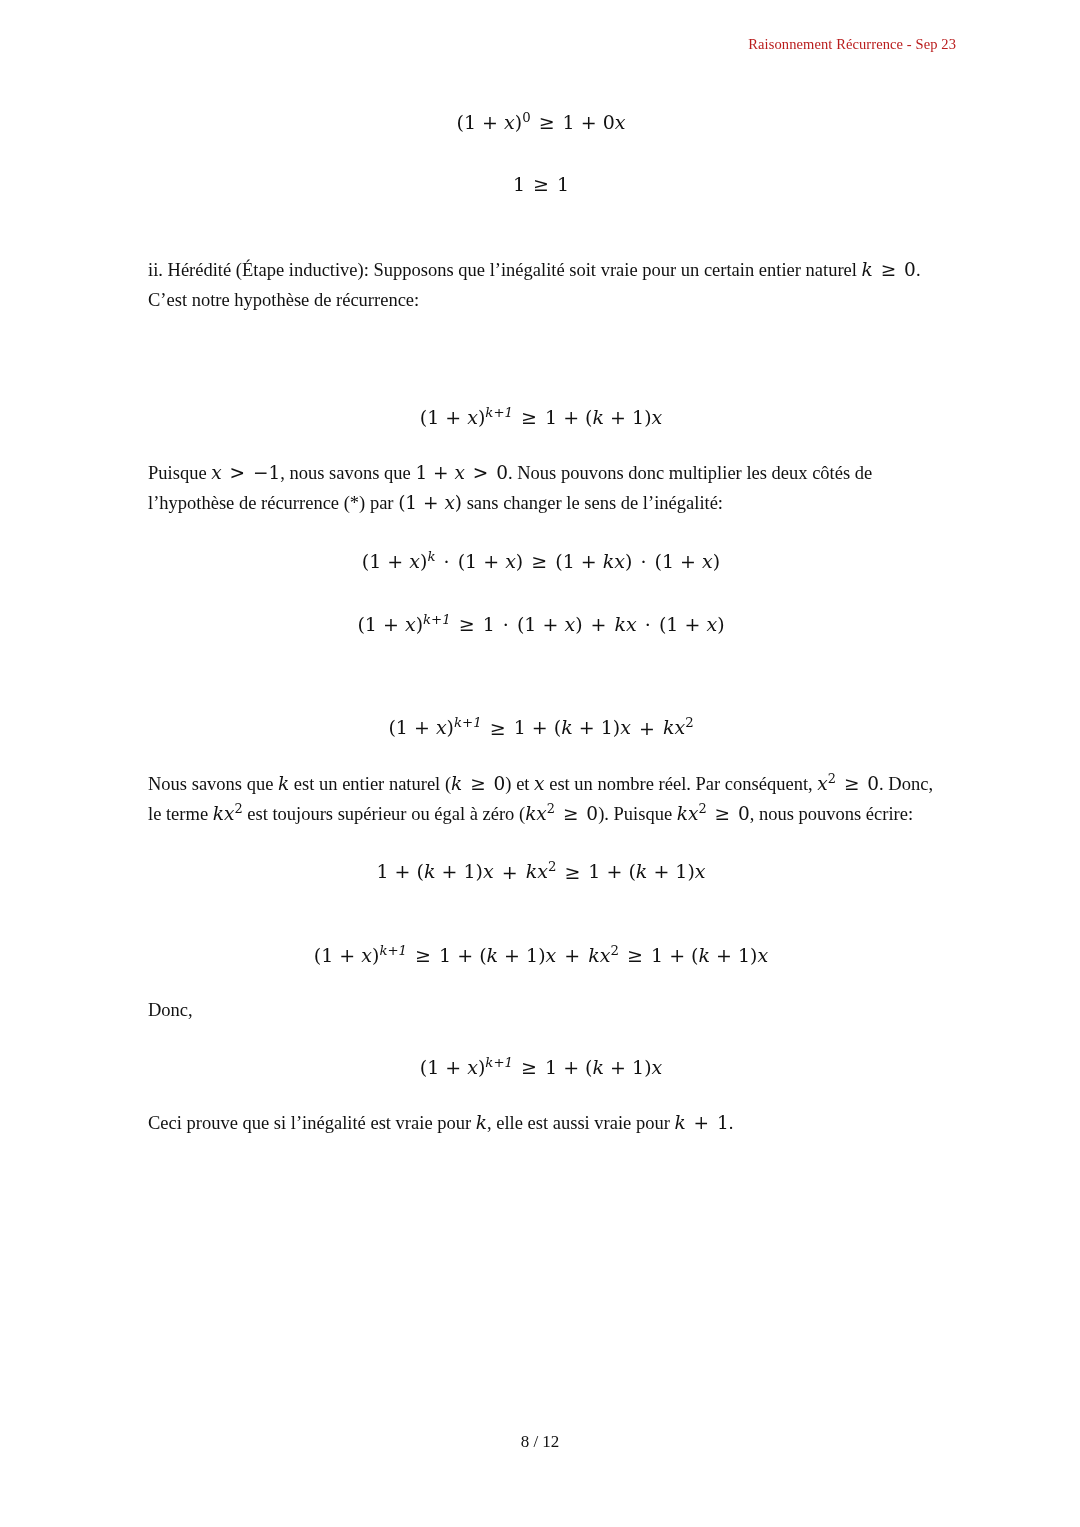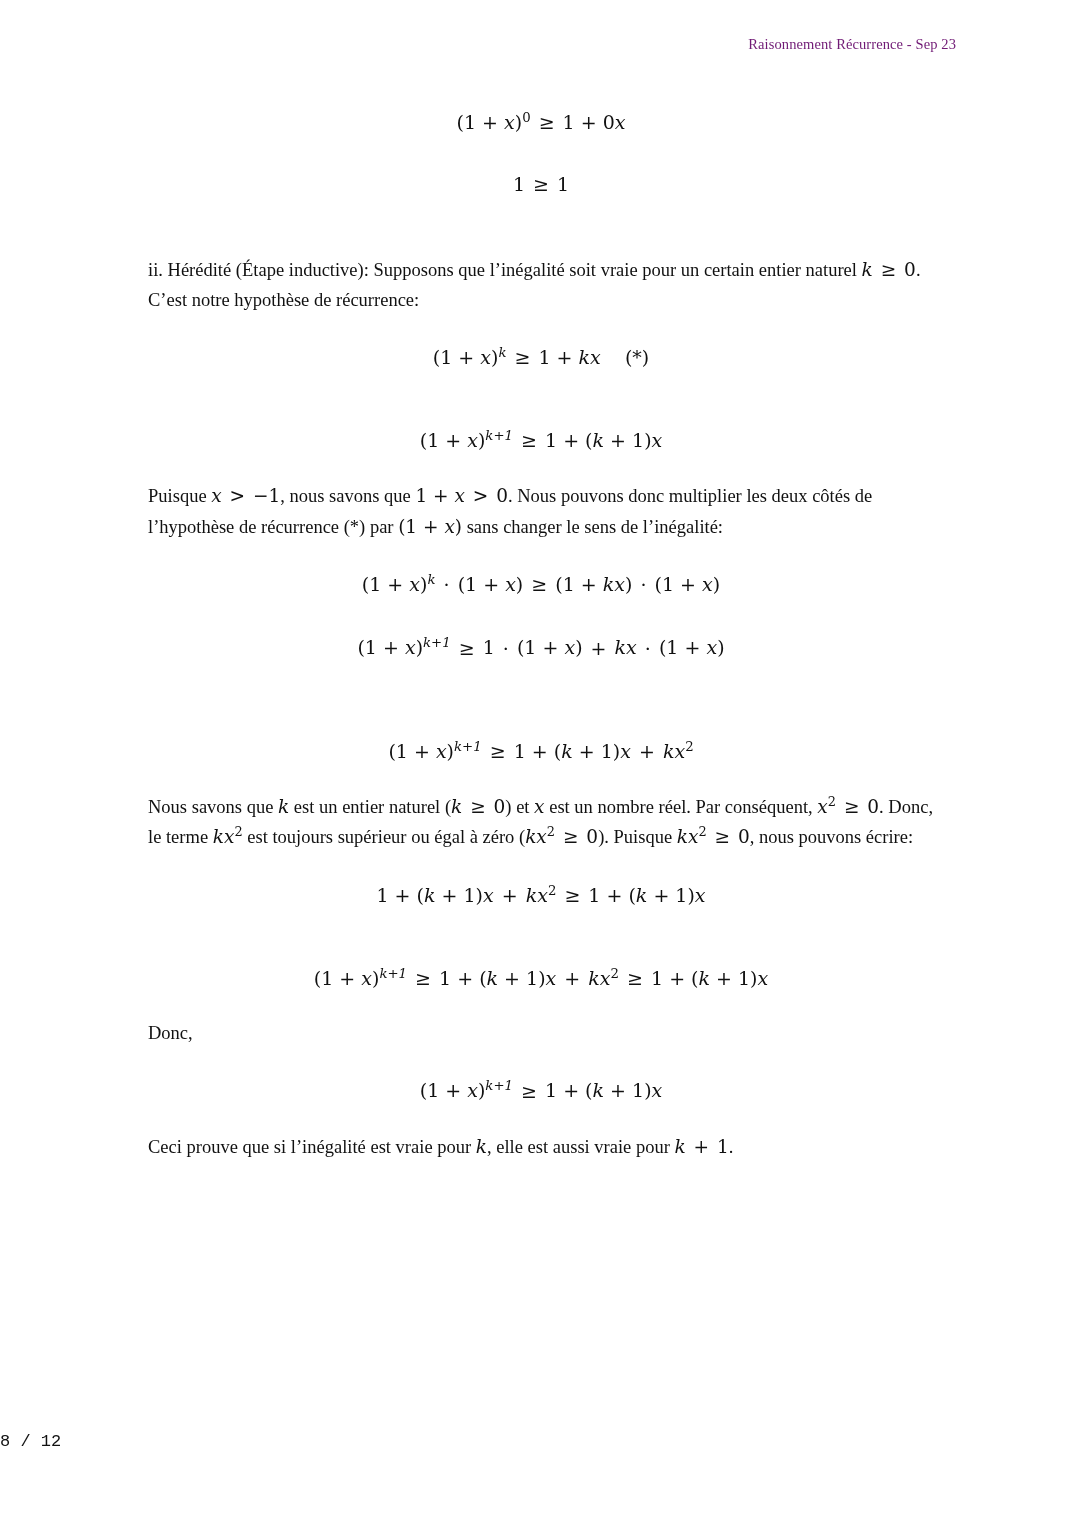--- a/index.html
+++ b/index.html
@@ -21,21 +21,21 @@
     height: 1527px;
     box-sizing: border-box;
     padding: 0;
   }
   .running-head {
     position: absolute;
     top: 36px;
     right: 124px;
     font-size: 14.5px;
     letter-spacing: 0.1px;
-    color: #701a75;
+    color: #b91c1c;
   }
   .content {
     position: absolute;
     left: 148px;
     top: 110px;
     width: 786px;
   }
   .para {
     font-size: 18.5px;
     line-height: 1.58;
@@ -66,22 +66,23 @@
     font-size: 0.70em;
     vertical-align: super;
     font-style: normal;
   }
   .bold { font-weight: normal; }
   .footer {
     position: absolute;
     left: 0;
     right: 0;
     top: 1432px;
+    text-align: center;
     font-size: 17px;
-    font-family: Liberation Mono, monospace;
+    font-family: Liberation Serif, serif;
   }
   .spacer-md { height: 30px; }
   .spacer-lg { height: 40px; }
   .inline-math { font-family: "DejaVu Serif", serif; }
 </style>
 </head>
 <body>
 
 <div class="page">
 
@@ -107,25 +108,20 @@
 
 
     <div class="spacer-md"></div>
 
     <p class="para">
       <span class="bold">ii. Hérédité (Étape inductive):</span><span> Supposons que l’inégalité soit vraie pour un certain entier naturel <span class="inline-math"><span class="mi">k</span> <span class="mo">≥</span> <span class="mn">0</span></span>. C’est notre hypothèse de récurrence:</span>
     </p>
 
     <div class="spacer-md"></div>
 
-    <div class="eq-wrap">
-      <div class="eq">
-        <span class="mn">(1&nbsp;+&nbsp;</span><span class="mi">x</span><span class="mn">)</span><sup class="exp">k</sup><span class="mo">&nbsp;≥&nbsp;</span><span class="mn">1&nbsp;+&nbsp;</span><span class="mi">kx</span><span class="mn">&nbsp;&nbsp;&nbsp;&nbsp;(*)</span>
-      </div>
-    </div>
 
     <div class="spacer-md"></div>
 
 
     <div class="spacer-md"></div>
 
     <div class="eq-wrap">
       <div class="eq">
         <span class="mn">(1&nbsp;+&nbsp;</span><span class="mi">x</span><span class="mn">)</span><sup class="exp">k+1</sup><span class="mo">&nbsp;≥&nbsp;</span><span class="mn">1&nbsp;+&nbsp;(</span><span class="mi">k</span><span class="mn">&nbsp;+&nbsp;1)</span><span class="mi">x</span>
       </div>

